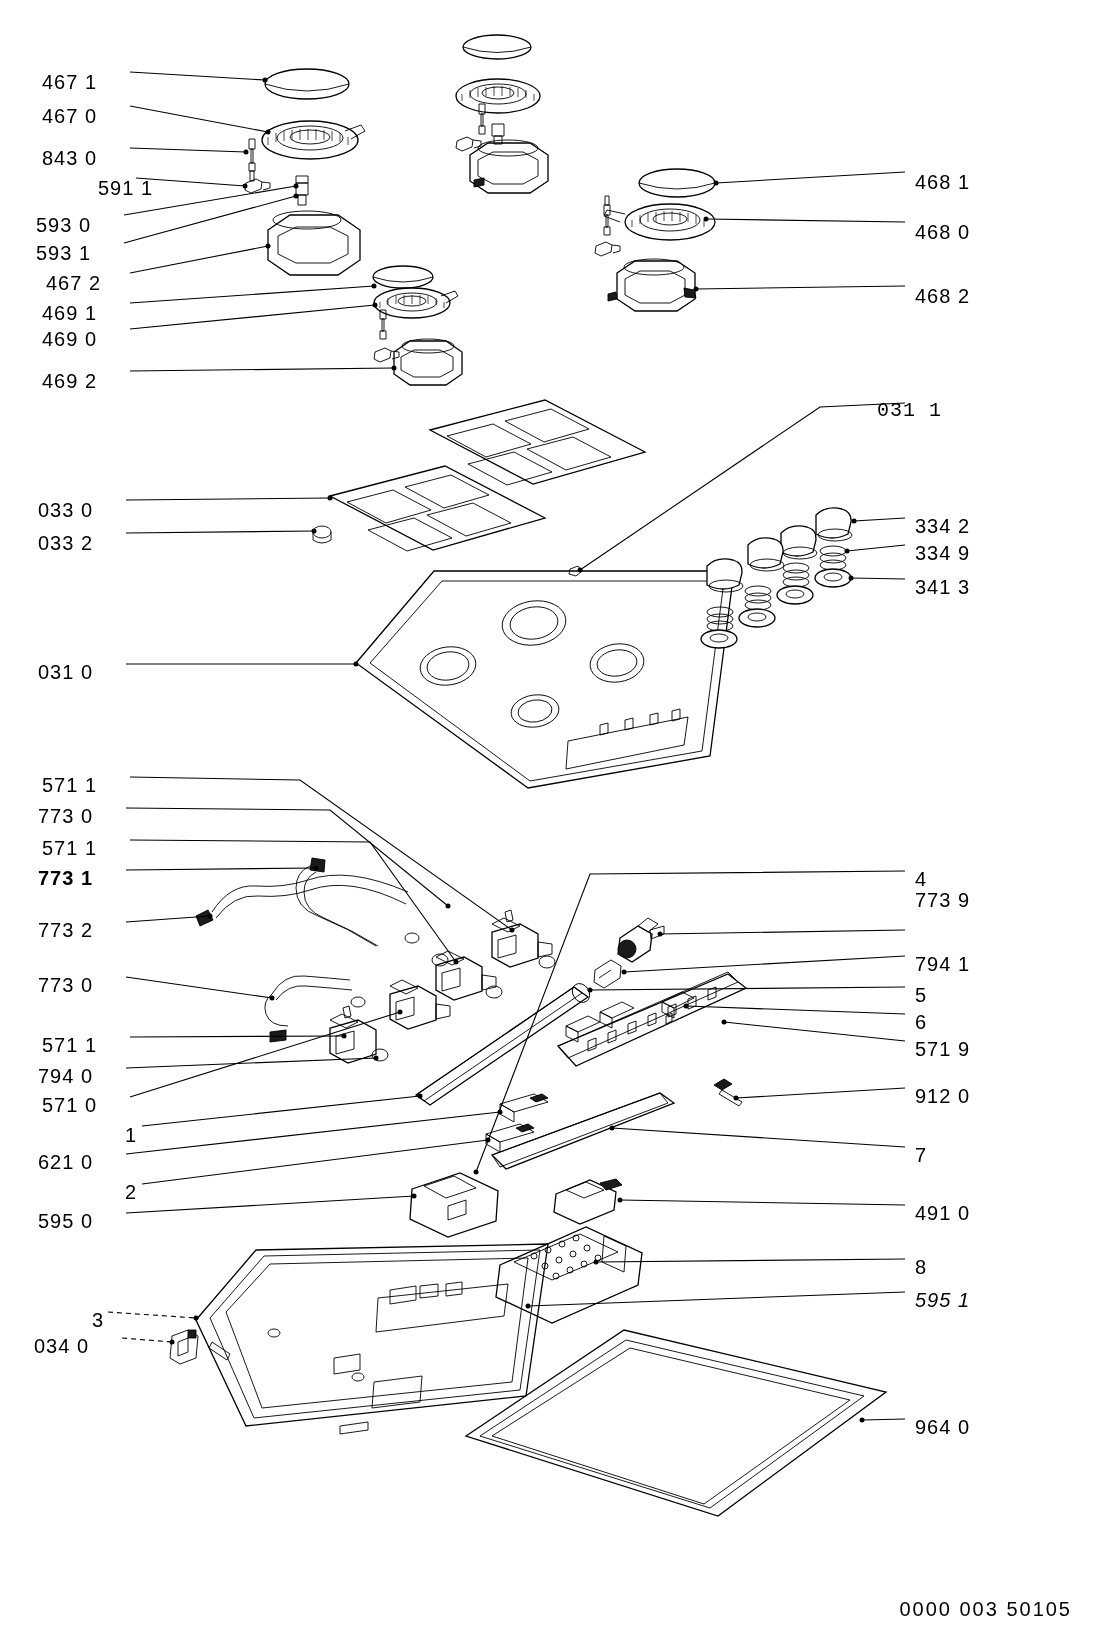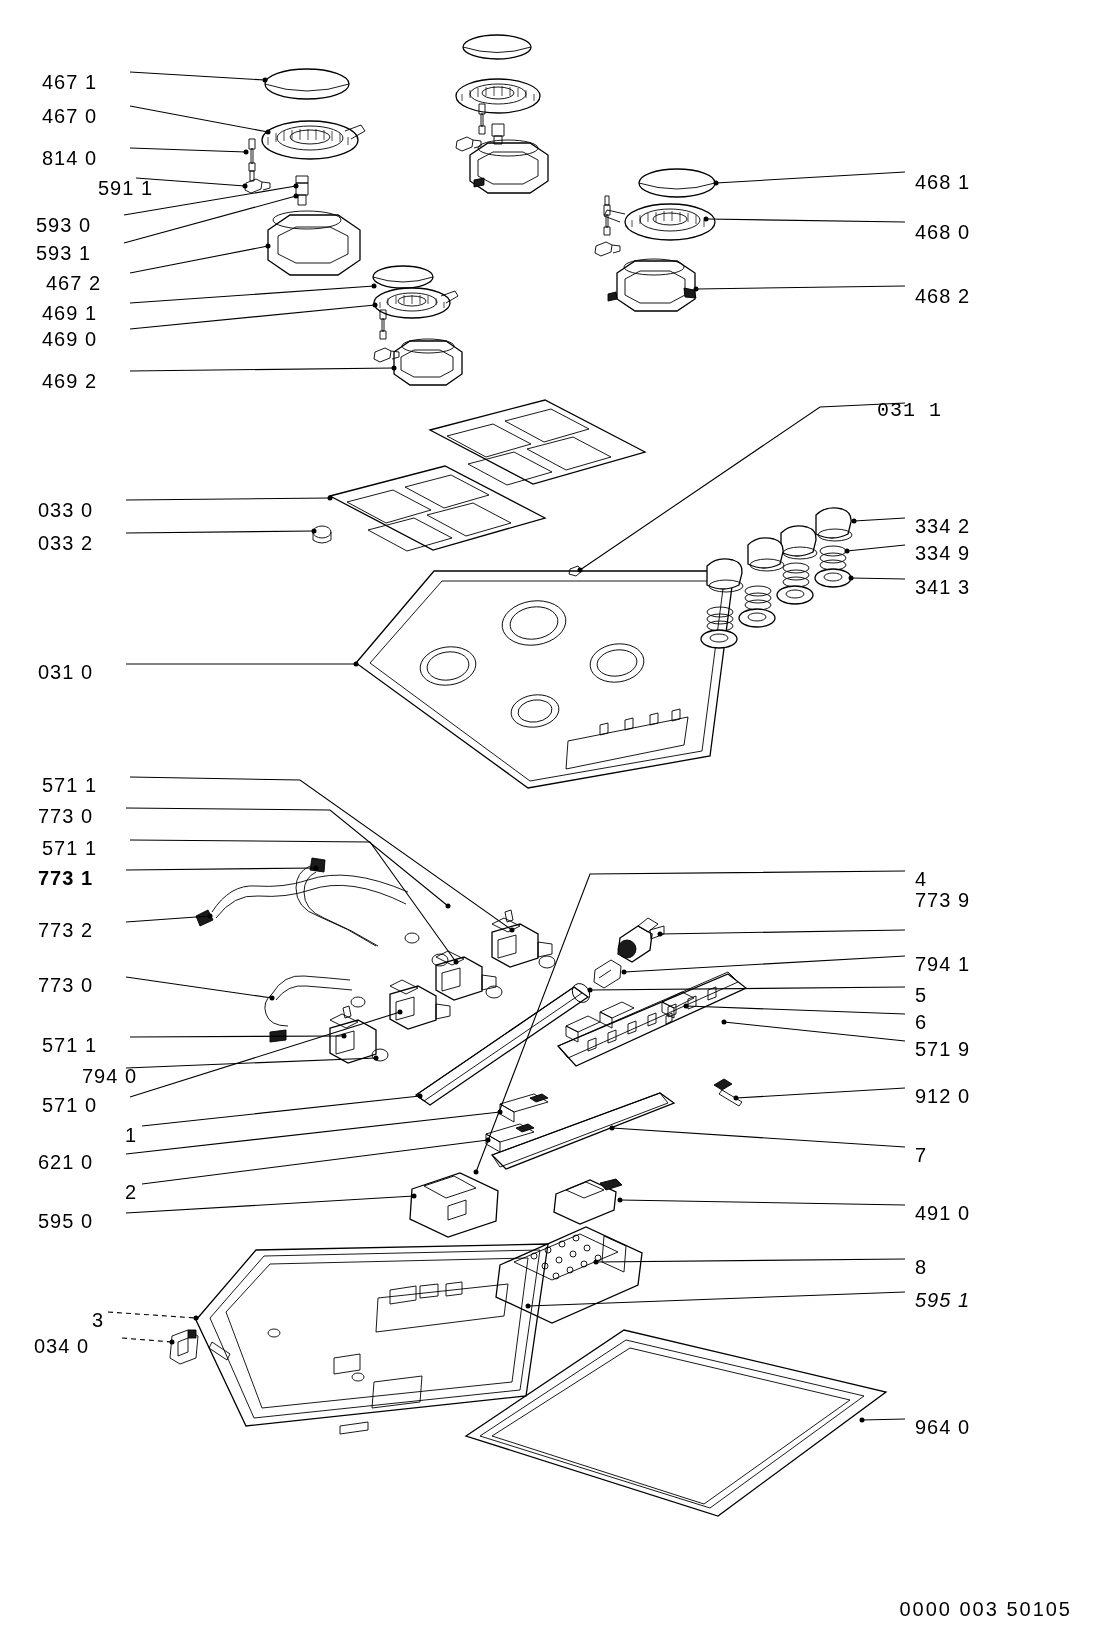--- a/index.html
+++ b/index.html
@@ -547,39 +547,39 @@
     <path class="ln" d="M905 1292 L528 1306"></path>
     <circle class="pt" cx="528" cy="1306" r="2.5"></circle>
     <path class="ln" d="M905 1419 L862 1420"></path>
     <circle class="pt" cx="862" cy="1420" r="2.5"></circle>
   </g>
 </svg>
 
 <div id="labels-left">
     <div class="label left" style="left: 42px; top: 72px;">467  1</div>
     <div class="label left" style="left: 42px; top: 106px;">467  0</div>
-    <div class="label left" style="left: 42px; top: 148px;">814  0</div>
+    <div class="label left" style="left: 42px; top: 148px;">843  0</div>
     <div class="label left" style="left: 50px; top: 178px; margin-left: 48px;">591  1</div>
     <div class="label left" style="left: 36px; top: 215px;">593  0</div>
     <div class="label left" style="left: 36px; top: 243px;">593  1</div>
     <div class="label left" style="left: 46px; top: 273px;">467  2</div>
     <div class="label left" style="left: 42px; top: 303px;">469  1</div>
     <div class="label left" style="left: 42px; top: 329px;">469  0</div>
     <div class="label left" style="left: 42px; top: 371px;">469  2</div>
     <div class="label left" style="left: 38px; top: 500px;">033  0</div>
     <div class="label left" style="left: 38px; top: 533px;">033  2</div>
     <div class="label left" style="left: 38px; top: 662px;">031  0</div>
     <div class="label left" style="left: 42px; top: 775px;">571  1</div>
     <div class="label left" style="left: 38px; top: 806px;">773  0</div>
     <div class="label left" style="left: 42px; top: 838px;">571  1</div>
     <div class="label left" style="left: 38px; top: 868px; font-weight: bold;">773  1</div>
     <div class="label left" style="left: 38px; top: 920px;">773  2</div>
     <div class="label left" style="left: 38px; top: 975px;">773  0</div>
     <div class="label left" style="left: 42px; top: 1035px;">571  1</div>
-    <div class="label left" style="left: 38px; top: 1066px; margin-left: 44px;">794  0</div>
+    <div class="label left" style="left: 38px; top: 1066px;">794  0</div>
     <div class="label left" style="left: 42px; top: 1095px;">571  0</div>
     <div class="label left" style="left: 125px; top: 1125px;">1</div>
     <div class="label left" style="left: 38px; top: 1152px;">621  0</div>
     <div class="label left" style="left: 125px; top: 1182px;">2</div>
     <div class="label left" style="left: 38px; top: 1211px;">595  0</div>
     <div class="label left" style="left: 92px; top: 1310px;">3</div>
     <div class="label left" style="left: 34px; top: 1336px;">034  0</div>
   </div>
 <div id="labels-right">
     <div class="label right" style="left: 915px; top: 172px;">468  1</div>

